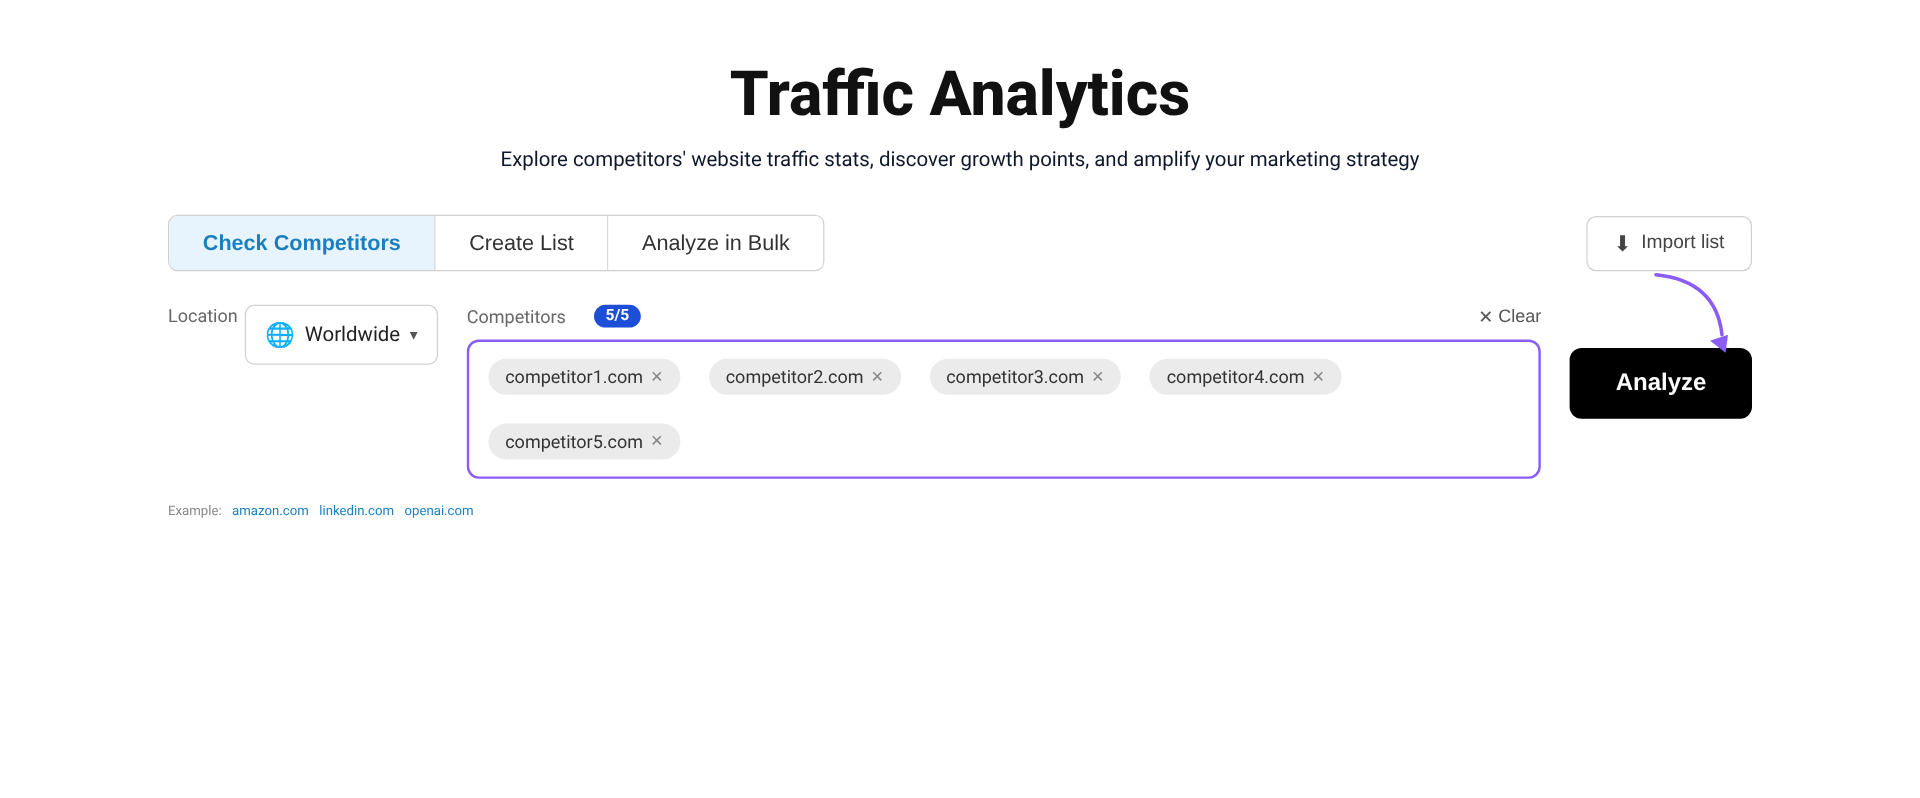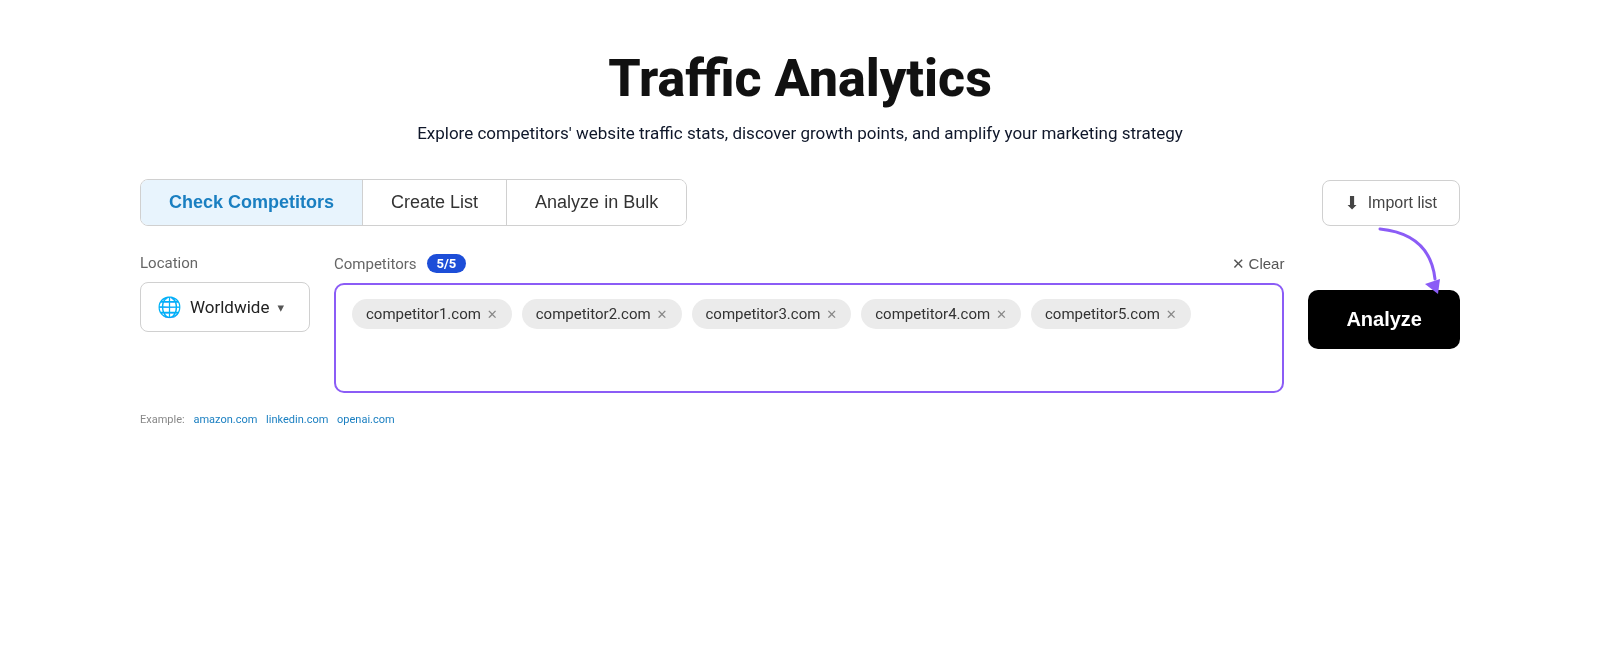--- a/index.html
+++ b/index.html
@@ -78,21 +78,21 @@
     }
     .form-row {
       display: flex;
       align-items: flex-start;
       gap: 24px;
       margin-bottom: 20px;
       position: relative;
     }
     .location-section {
       display: flex;
-      flex-direction: column;
+      flex-direction: row;
       gap: 6px;
       min-width: 170px;
     }
     .section-label {
       font-size: 15px;
       color: #666;
       margin-bottom: 4px;
     }
     .location-dropdown {
       display: flex;
@@ -116,21 +116,21 @@
     }
     .competitors-section {
       flex: 1;
       display: flex;
       flex-direction: column;
       gap: 6px;
     }
     .competitors-header {
       display: flex;
       align-items: center;
-      gap: 10px;
+      gap: 23px;
       margin-bottom: 4px;
     }
     .competitors-label {
       font-size: 15px;
       color: #666;
     }
     .badge {
       background: #1d4ed8;
       color: #fff;
       border-radius: 20px;
@@ -148,21 +148,21 @@
       gap: 4px;
       background: none;
       border: none;
     }
     .competitors-input-box {
       border: 2px solid #8b5cf6;
       border-radius: 10px;
       padding: 14px 16px;
       display: flex;
       flex-wrap: wrap;
-      gap: 10px;
+      gap: 24px;
       min-height: 110px;
       align-content: flex-start;
     }
     .tag {
       display: flex;
       align-items: center;
       gap: 6px;
       background: #ebebeb;
       border-radius: 20px;
       padding: 6px 14px;

